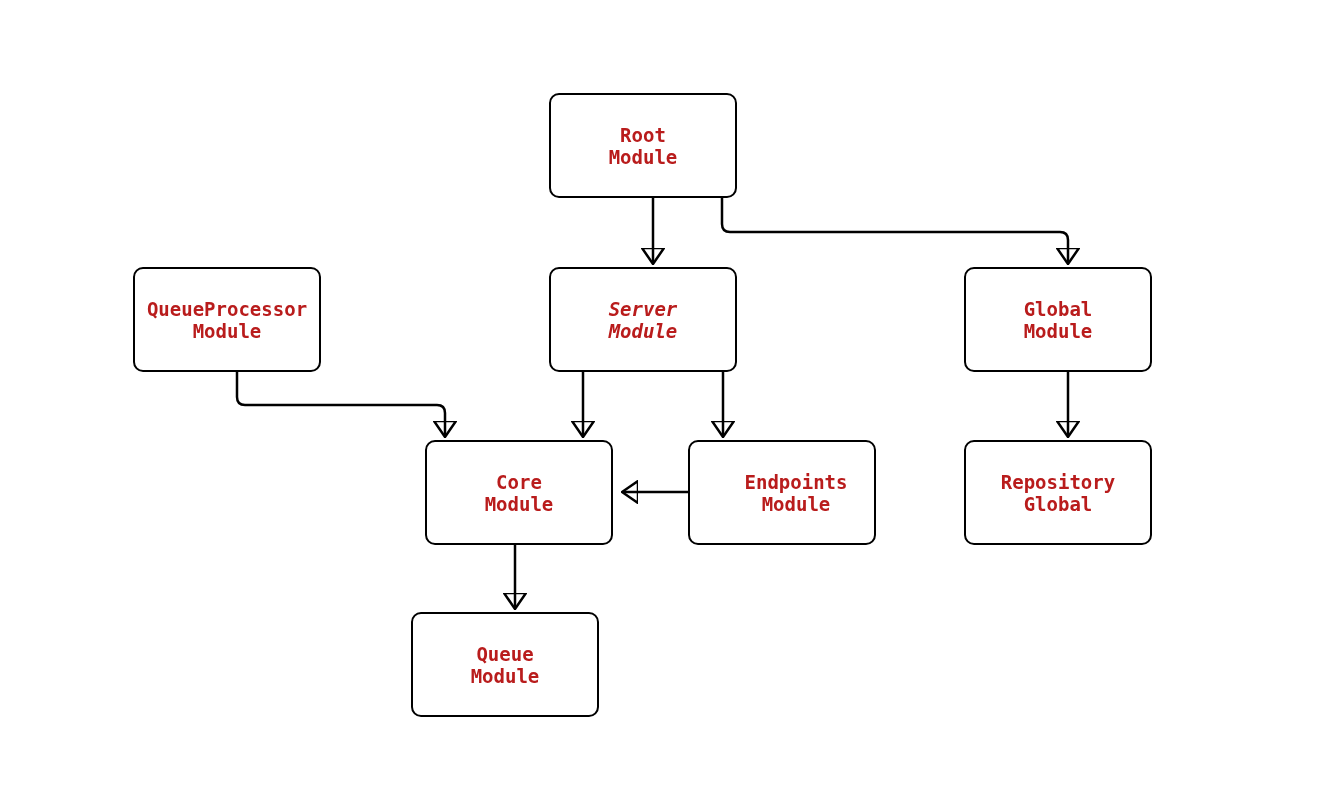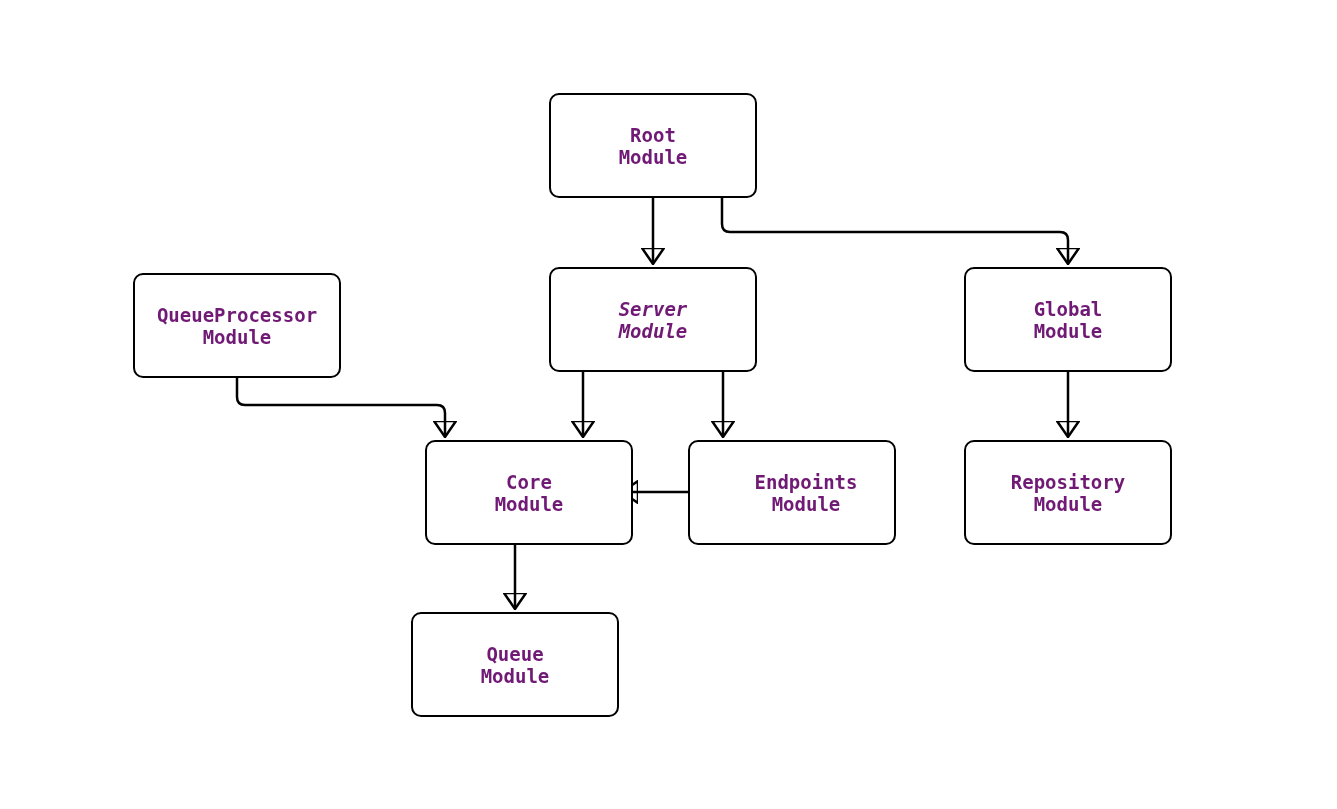--- a/index.html
+++ b/index.html
@@ -23,39 +23,39 @@
     height: 809px;
     z-index: 1;
   }
   .edges-layer path {
     fill: none;
     stroke: #000000;
     stroke-width: 2.5;
   }
   .node {
     position: absolute;
-    width: 208px;
+    width: 188px;
     height: 105px;
     box-sizing: border-box;
     background: #ffffff;
     border: 2.5px solid #000000;
     border-radius: 10px;
     display: flex;
     align-items: center;
     justify-content: center;
     text-align: center;
     font-weight: bold;
     font-size: 19px;
     line-height: 22px;
-    color: #701a75;
+    color: #b91c1c;
     white-space: pre-line;
     z-index: 2;
   }
   .node-root          { left: 549px; top: 93px;  }
-  .node-queueprocessor{ left: 133px; top: 273px; }
+  .node-queueprocessor{ left: 133px; top: 267px; }
   .node-server        { left: 549px; top: 267px; font-style: italic; }
   .node-global        { left: 964px; top: 267px; }
   .node-core          { left: 425px; top: 440px; }
   .node-endpoints     { left: 688px; top: 440px; padding-left: 28px; }
   .node-repository    { left: 964px; top: 440px; }
   .node-queue         { left: 411px; top: 612px; }
 </style>
 </head>
 <body>
 
@@ -89,18 +89,18 @@
   <div class="node node-global">Global
 Module</div>
 
   <div class="node node-core">Core
 Module</div>
 
   <div class="node node-endpoints">Endpoints
 Module</div>
 
   <div class="node node-repository">Repository
-Module</div>
+Global</div>
 
   <div class="node node-queue">Queue
 Module</div>
 
 </div>
 
 </body></html>

